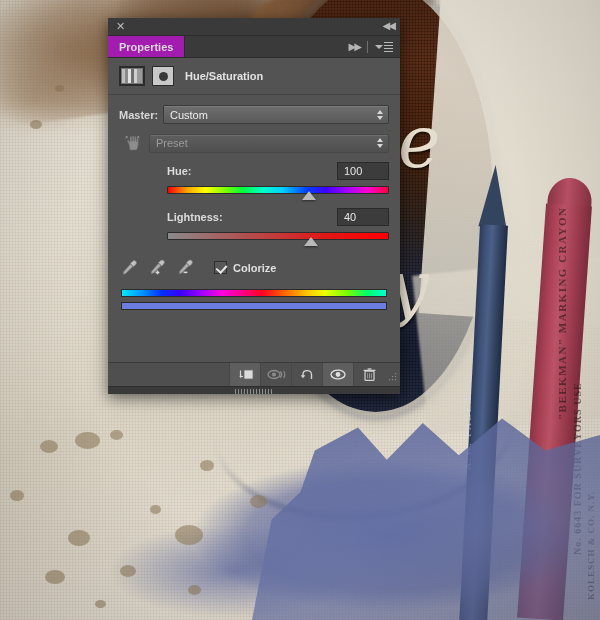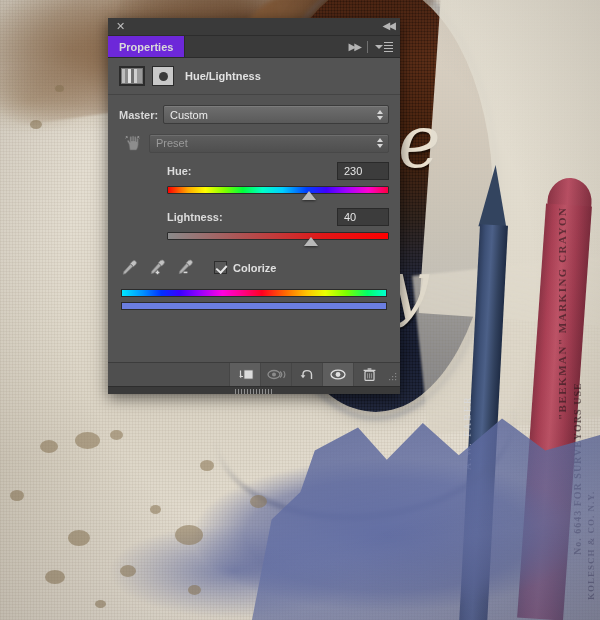--- a/index.html
+++ b/index.html
@@ -258,21 +258,21 @@
   
   .tab-row {
     position:relative;
     height: 22px;
     background: #3a3a3a;
     border-bottom: 1px solid #2b2b2b;
     display:flex;
     align-items:stretch;
   }
   .tab {
-    background: #6d28d9;
+    background: #a21caf;
     color: #d9d9d9;
     font-weight: bold;
     font-size: 11px;
     padding: 0 11px;
     display:flex; align-items:center;
     border-right: 1px solid #2b2b2b;
     cursor:pointer;
   }
   .tab-spacer { flex:1; }
   .tab-right-icons {
@@ -571,21 +571,21 @@
             </div>
         </div>
       </div>
     </div>
 
     <div class="adj-header">
       <div class="thumb-layer"></div>
       <div class="thumb-mask">
         <div class="dot"></div>
       </div>
-      <div class="adj-title">Hue/Lightness</div>
+      <div class="adj-title">Hue/Saturation</div>
     </div>
 
     <div class="panel-body">
 
       <div class="row">
         <div class="row-label">Master:</div>
         <div class="fake-select">
           <span>Custom</span>
           <span class="sel-arrows">
             <i class="up"></i>
@@ -607,21 +607,21 @@
           <span class="sel-arrows">
             <i class="up"></i>
               <i class="dn"></i>
           </span>
         </div>
       </div>
 
       <div class="slider-group">
         <div class="slider-head">
           <span class="slider-label">Hue:</span>
-          <span class="val-box">230</span>
+          <span class="val-box">100</span>
         </div>
         <div class="track-wrap">
           <div class="track track-hue"></div>
           <div class="thumb" id="thumb-hue" style="left: 64%;"></div>
         </div>
       </div>
 
       <div class="slider-group">
         <div class="slider-head">
           <span class="slider-label">Lightness:</span>

